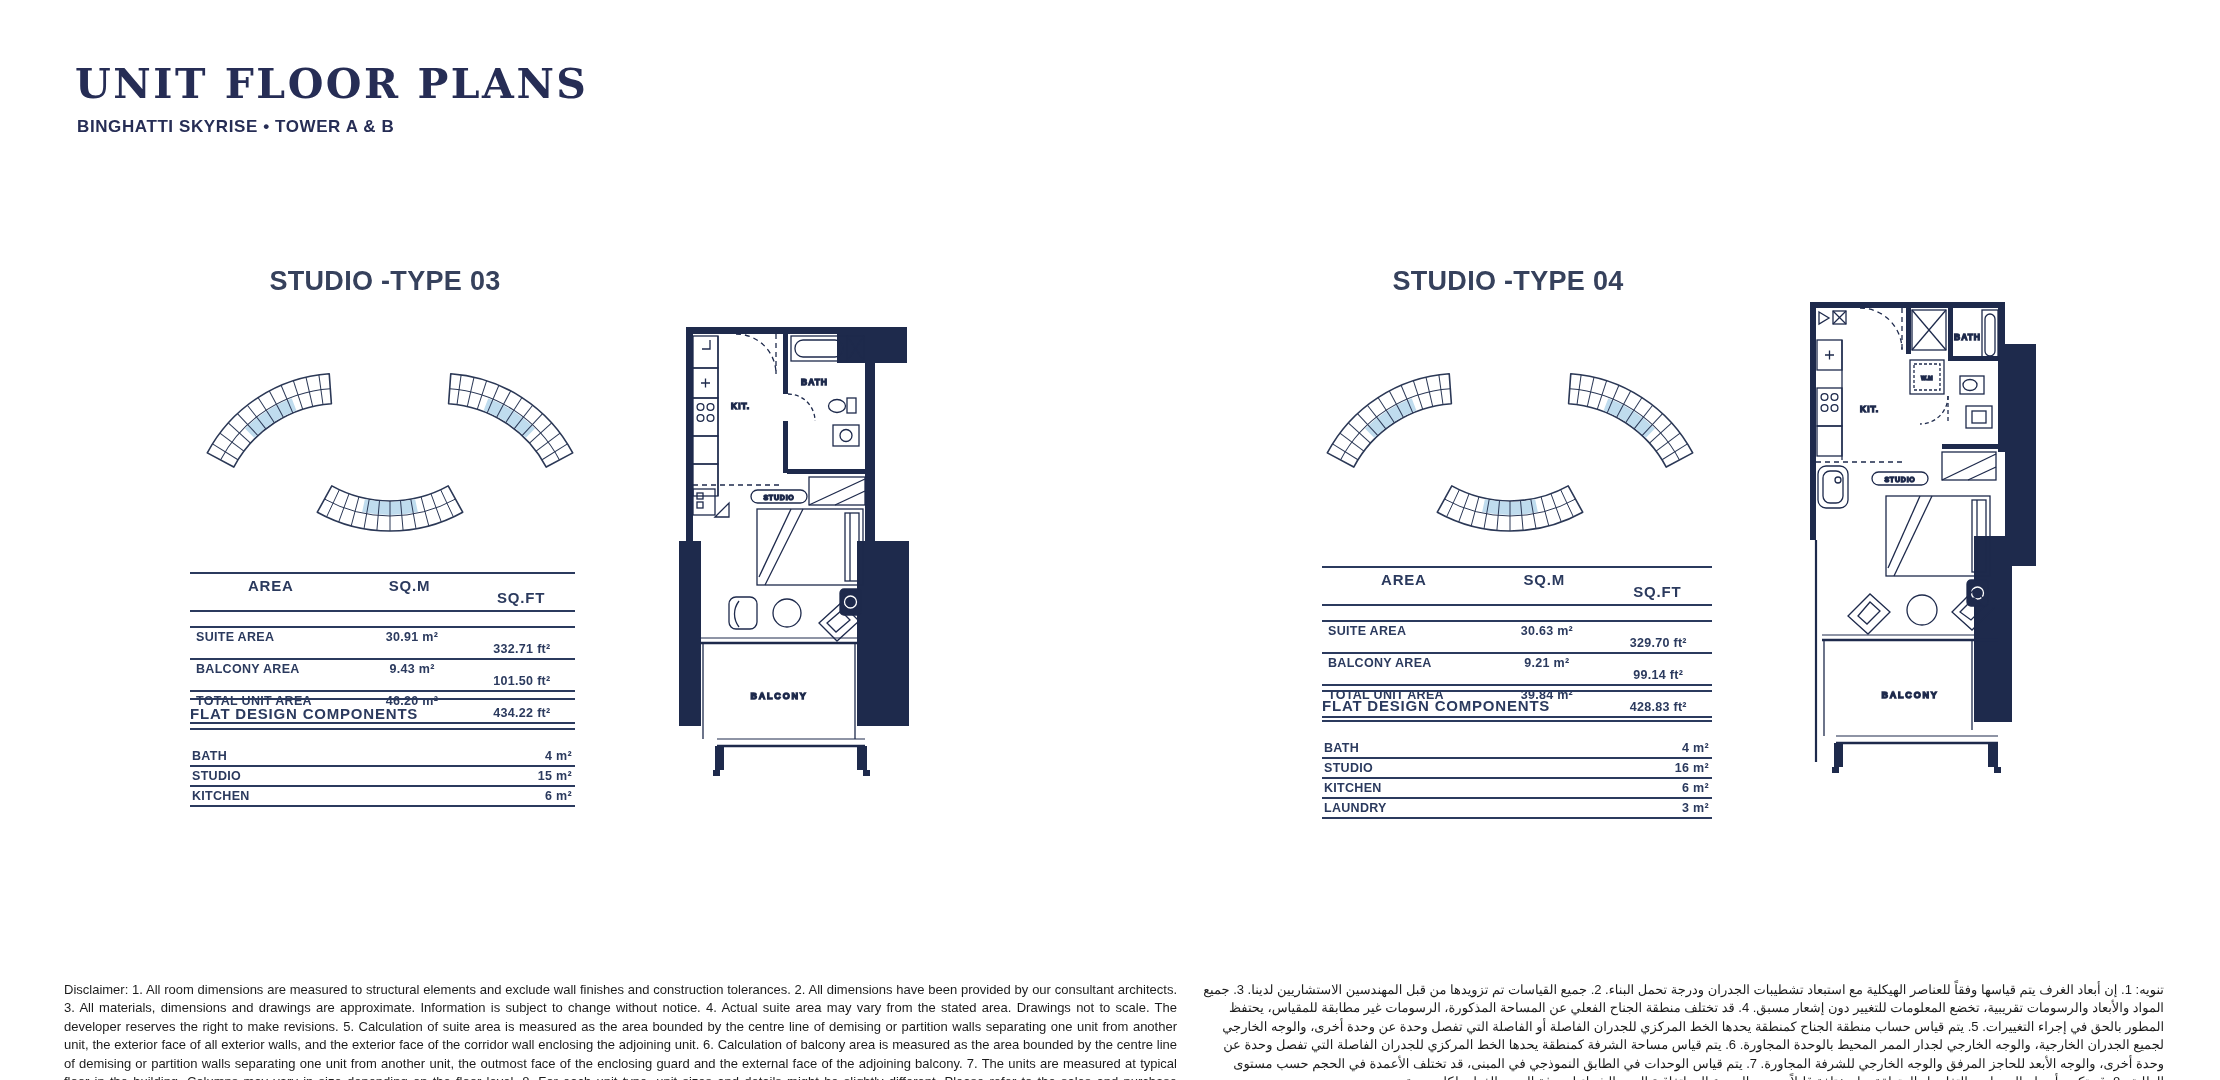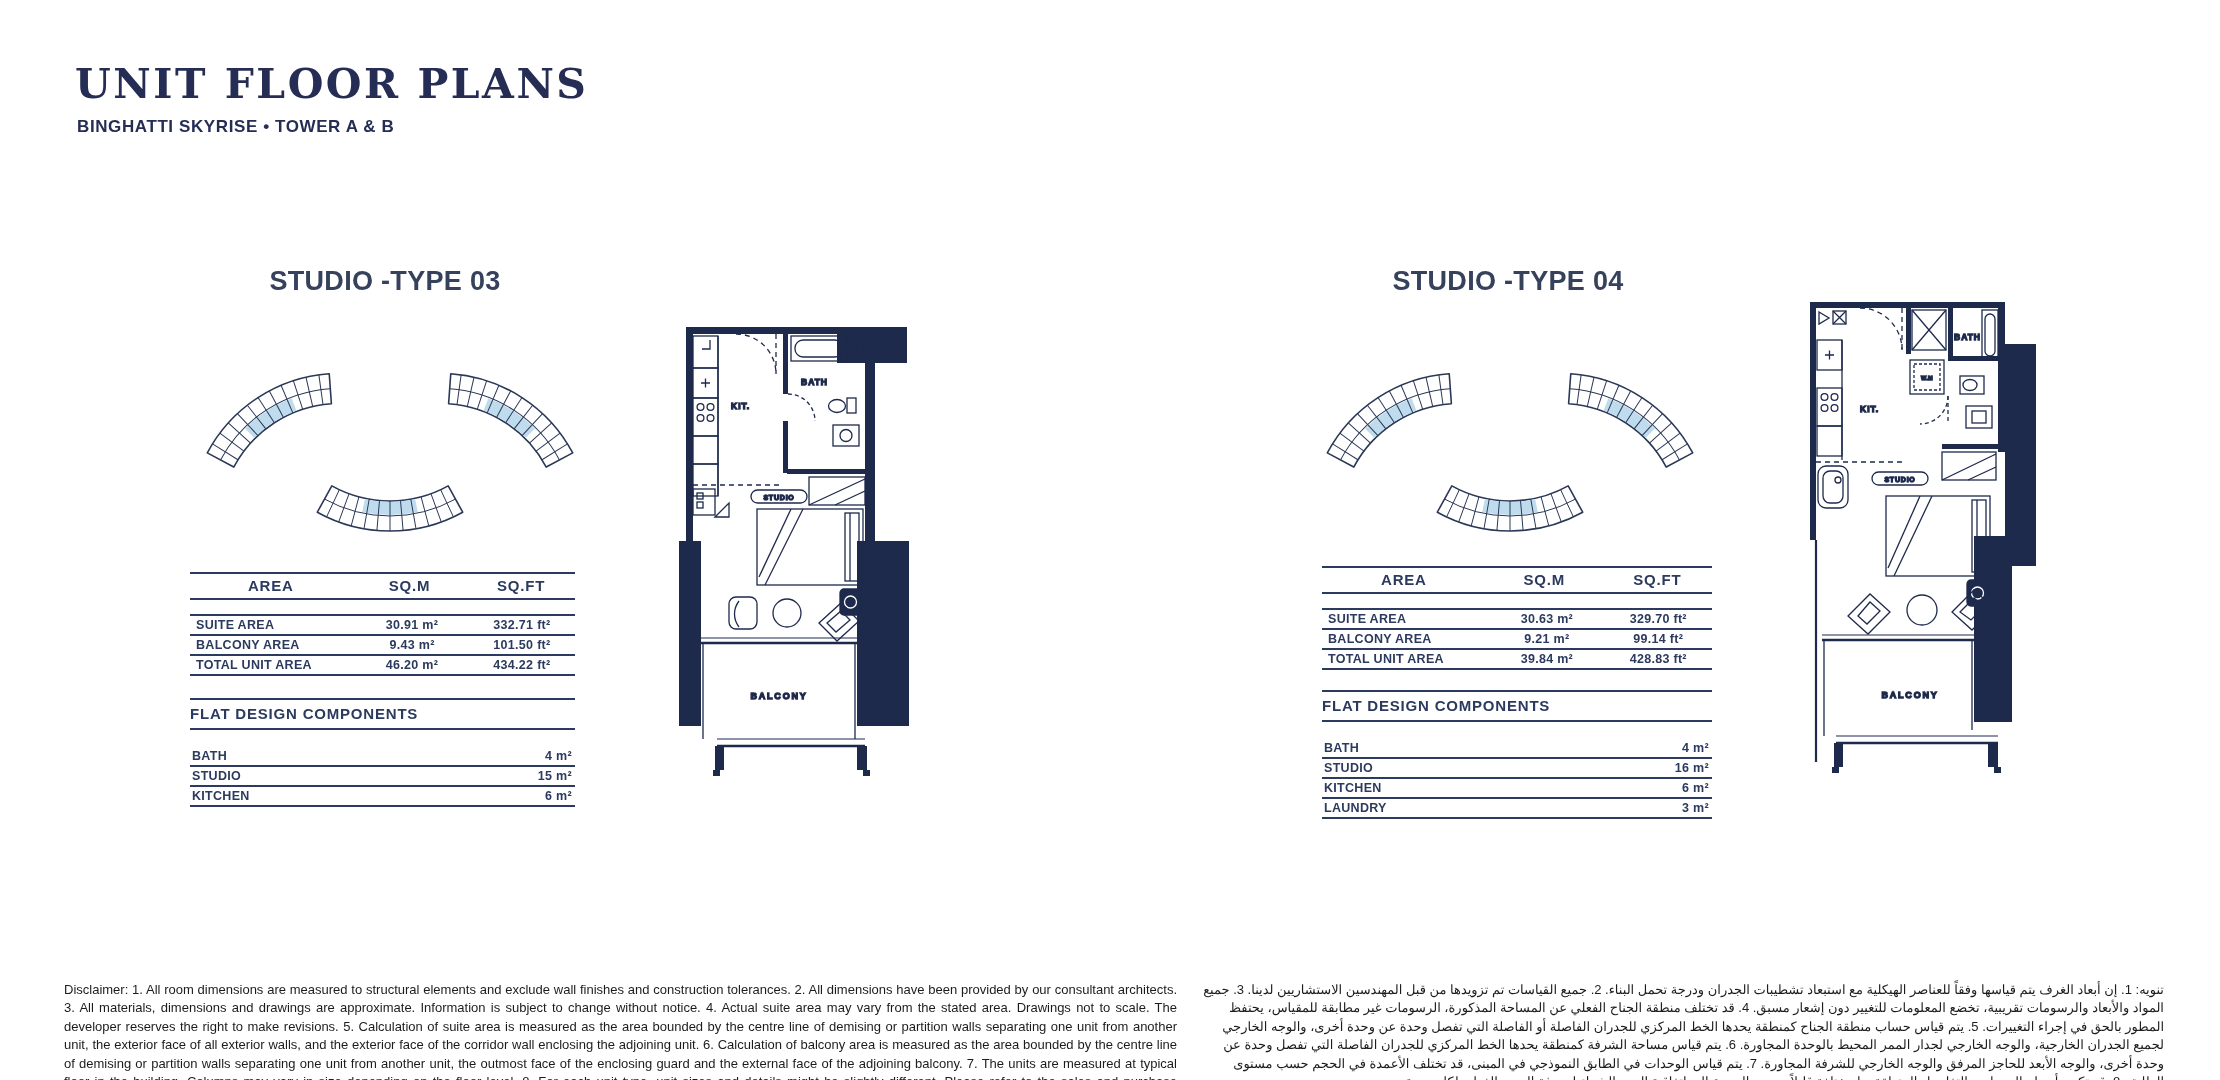--- a/index.html
+++ b/index.html
@@ -23,21 +23,21 @@
   }
   
   .atable{color:#2b3a5e;}
   .atable .hdr{
     display:flex;border-top:2px solid #2b3a5e;border-bottom:2px solid #2b3a5e;
     padding:3px 0 4px;font-weight:bold;font-size:15px;letter-spacing:.8px;
   }
   .atable .hdr span{text-align:center;}
   .atable .c1{width:42%;}
   .atable .c2{width:30%;}
-  .atable .c3{width:28%;}
+  .atable .c3{width:28%;margin-top:12px;}
   .atable .body{margin-top:14px;border-top:2px solid #2b3a5e;}
   .atable .row{
     display:flex;border-bottom:2px solid #2b3a5e;padding:2px 0 2px;
     font-weight:bold;font-size:12.5px;letter-spacing:.3px;
   }
   .atable .row .c1{text-align:left;padding-left:6px;}
   .atable .row .c2,.atable .row .c3{text-align:center;}
   
   .ctable{color:#2b3a5e;}
   .ctable .chdr{

